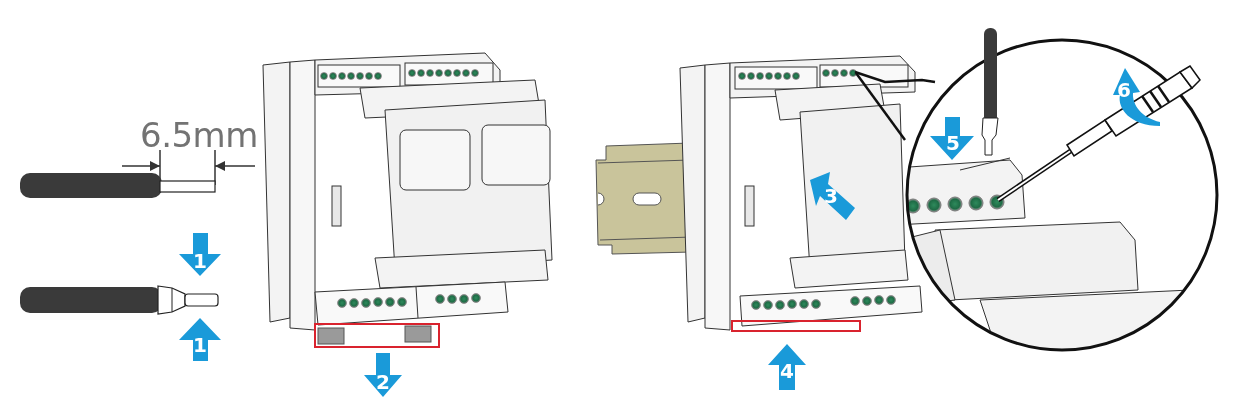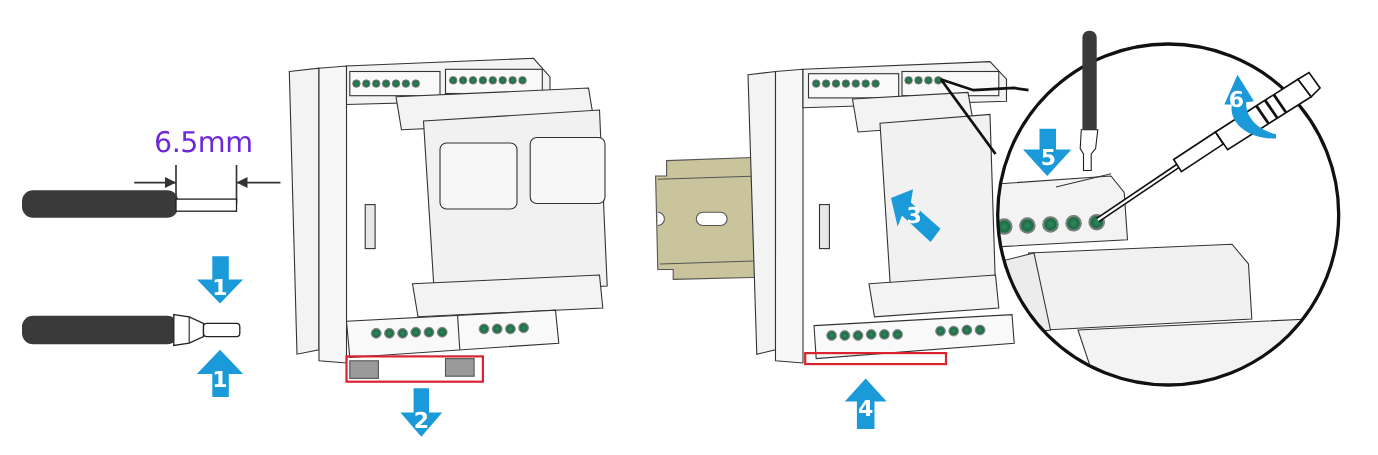--- a/index.html
+++ b/index.html
@@ -1,19 +1,19 @@
 <!DOCTYPE html>
 <html><head>
 <meta charset="utf-8">
 <style>
   html, body { margin: 0; padding: 0; background: #ffffff; }
   body { width: 1253px; height: 414px; overflow: hidden; position: relative;
          font-family: "Liberation Sans", sans-serif; }
   #stage { position: absolute; left: 0; top: 0; width: 1253px; height: 414px; }
-  .dim-label { position: absolute; left: 140px; top: 115px; font-size: 26px; color: #6d28d9;
+  .dim-label { position: absolute; left: 140px; top: 115px; font-size: 34px; color: #737373;
                font-family: "DejaVu Sans", sans-serif; letter-spacing: -0.5px; }
   svg text.step { font-family: "DejaVu Sans", sans-serif; font-weight: bold; fill: #ffffff; }
 </style>
 </head>
 <body>
 
 <div id="stage">
 
   <div class="dim-label">6.5mm</div>
 

